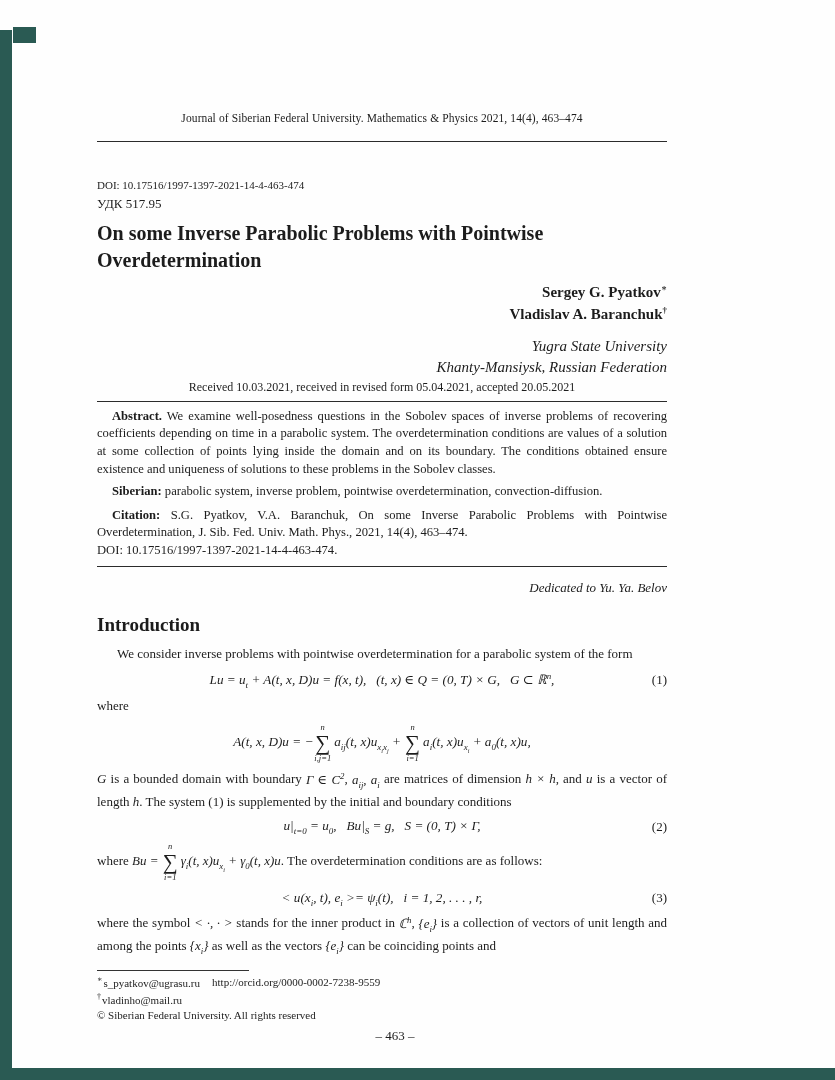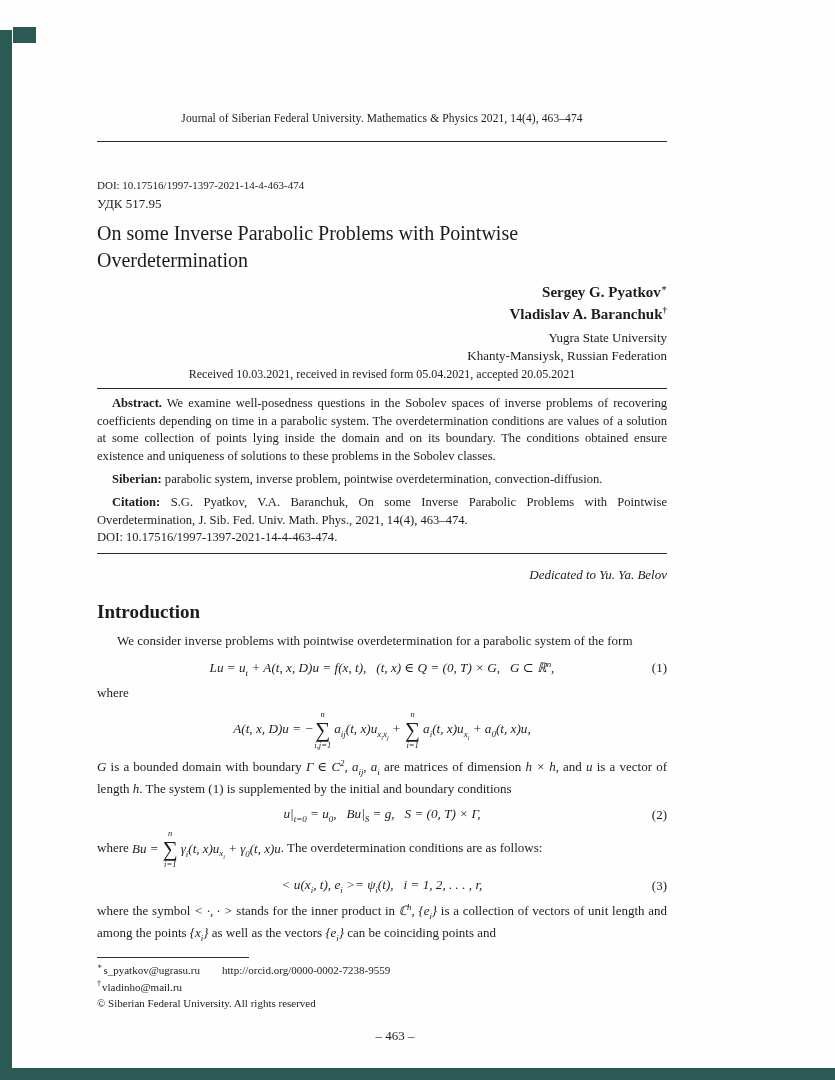--- a/index.html
+++ b/index.html
@@ -11,25 +11,25 @@
   .scan-artifact { position:absolute; left:13px; top:27px; width:23px; height:16px; background:#2a5a53; }
 
   .content { position:relative; padding:112px 0 0 97px; width:570px; }
 
   .journal-header { font-size:11.5px; text-align:center; padding-bottom:17px;
                     border-bottom:1.2px solid #2b2b2b; letter-spacing:.1px; }
 
   .doi-line { margin-top:36px; font-size:11px; line-height:1.35; }
   .udk-line { margin-top:2px;  font-size:13px; line-height:1.35; }
 
-  .title { margin:8px 0 0; font-size:20px; line-height:1.32; font-weight:400; }
+  .title { margin:8px 0 0; font-size:20px; line-height:1.32; font-weight:700; }
 
   .authors { margin-top:9px; text-align:right; font-size:15px; font-weight:700; line-height:1.45; }
   .authors sup { font-size:9px; }
-  .affil   { margin-top:3px; text-align:right; font-size:13px; line-height:1.4; }
+  .affil   { margin-top:10px; text-align:right; font-size:15px; line-height:1.4;font-style:italic; }
 
   .received { margin-top:2px; text-align:center; font-size:12px; }
 
   .rule { border:none; border-top:1.2px solid #2b2b2b; margin:6px 0 0; }
 
   .abs-block { font-size:12.6px; line-height:1.4; }
   .abs  { margin:6px 0 0; text-align:justify; }
   .kw   { margin:5px 0 0; }
   .cit  { margin:6px 0 0; text-align:justify; }
   .cit-doi { margin:0; }
@@ -53,21 +53,21 @@
   .eq .tag { width:42px; flex:none; text-align:right; font-style:normal; font-size:13px; }
 
   .bigsum { display:inline-flex; flex-direction:column; align-items:center;
             vertical-align:middle; line-height:1; margin:0 3px 0 1px; }
   .bigsum .sig { font-size:21px; font-style:normal; line-height:1; }
   .bigsum .lim { font-size:8.5px; font-style:italic; line-height:1.15; }
 
   .fns { margin-top:12px; font-size:11px; line-height:1.42; }
   .fn-rule { width:152px; border-top:1px solid #333; margin-bottom:3px; }
   .fn sup { font-size:8px; margin-right:1px; }
-  .fn .orcid { margin-left:22px; }
+  .fn .orcid { margin-left:12px; }
 
   .pageno { position:absolute; left:110px; width:570px; bottom:24px;
             text-align:center; font-size:13px; }
 </style>
 </head>
 <body>
 
 <div class="sheet">
   <div class="content">
 

